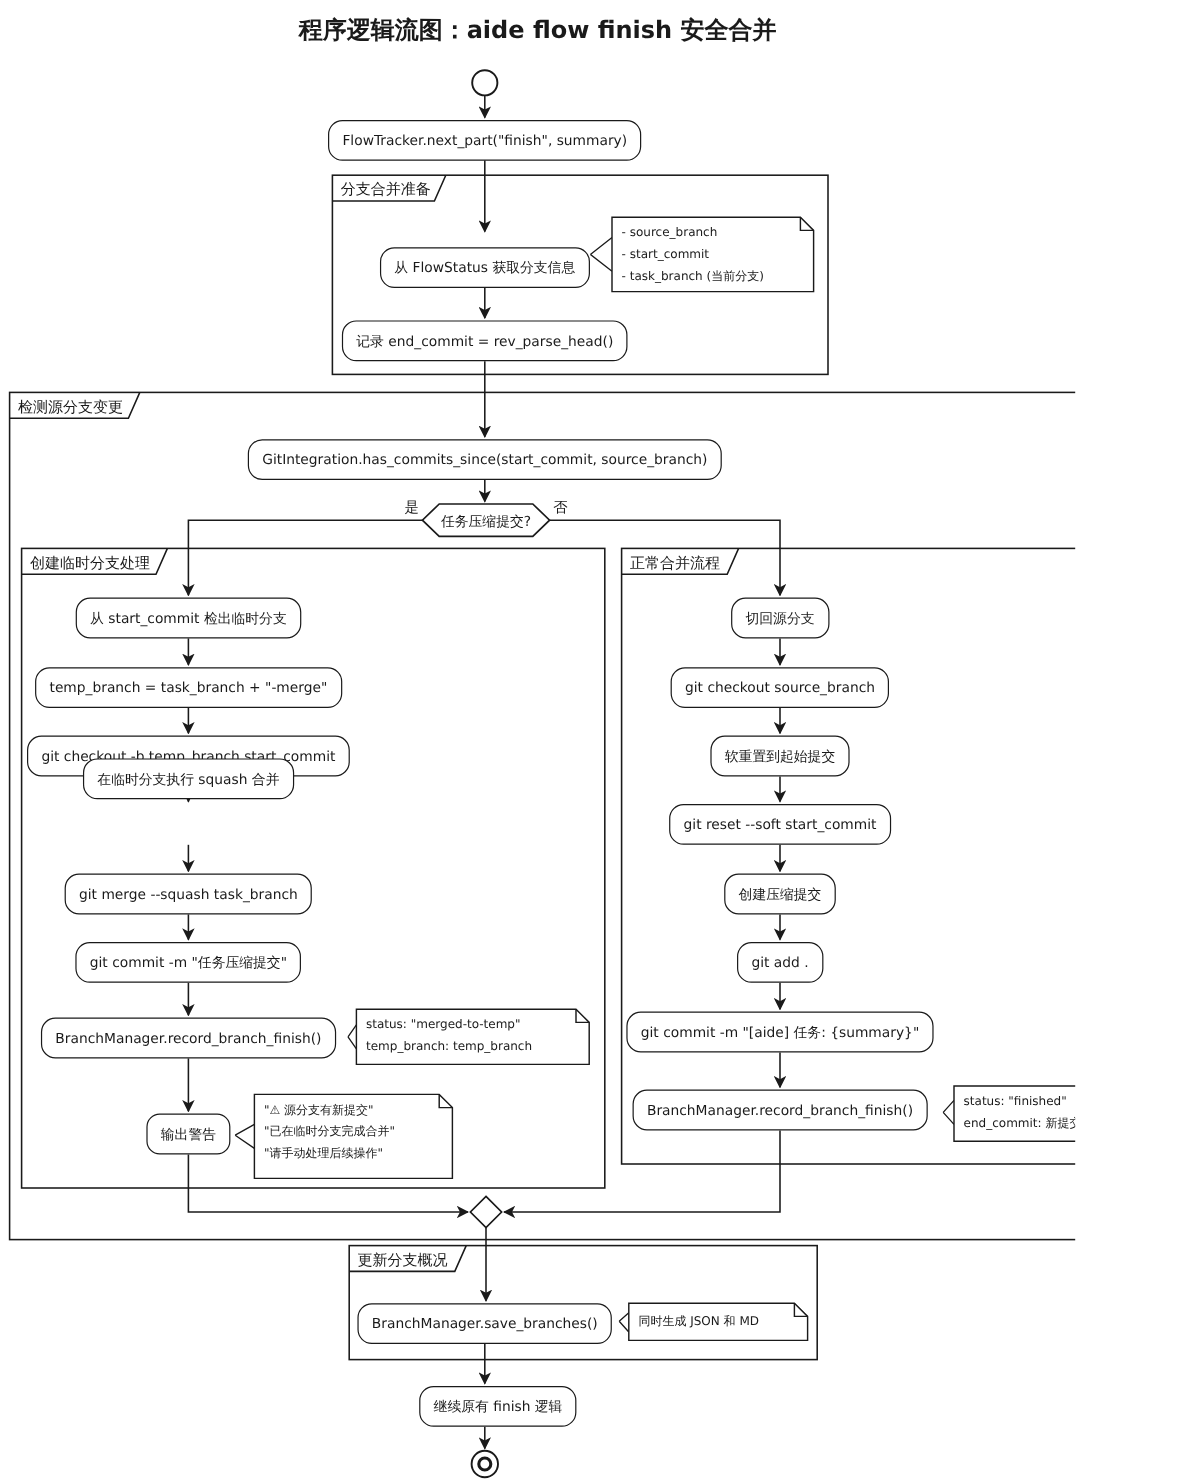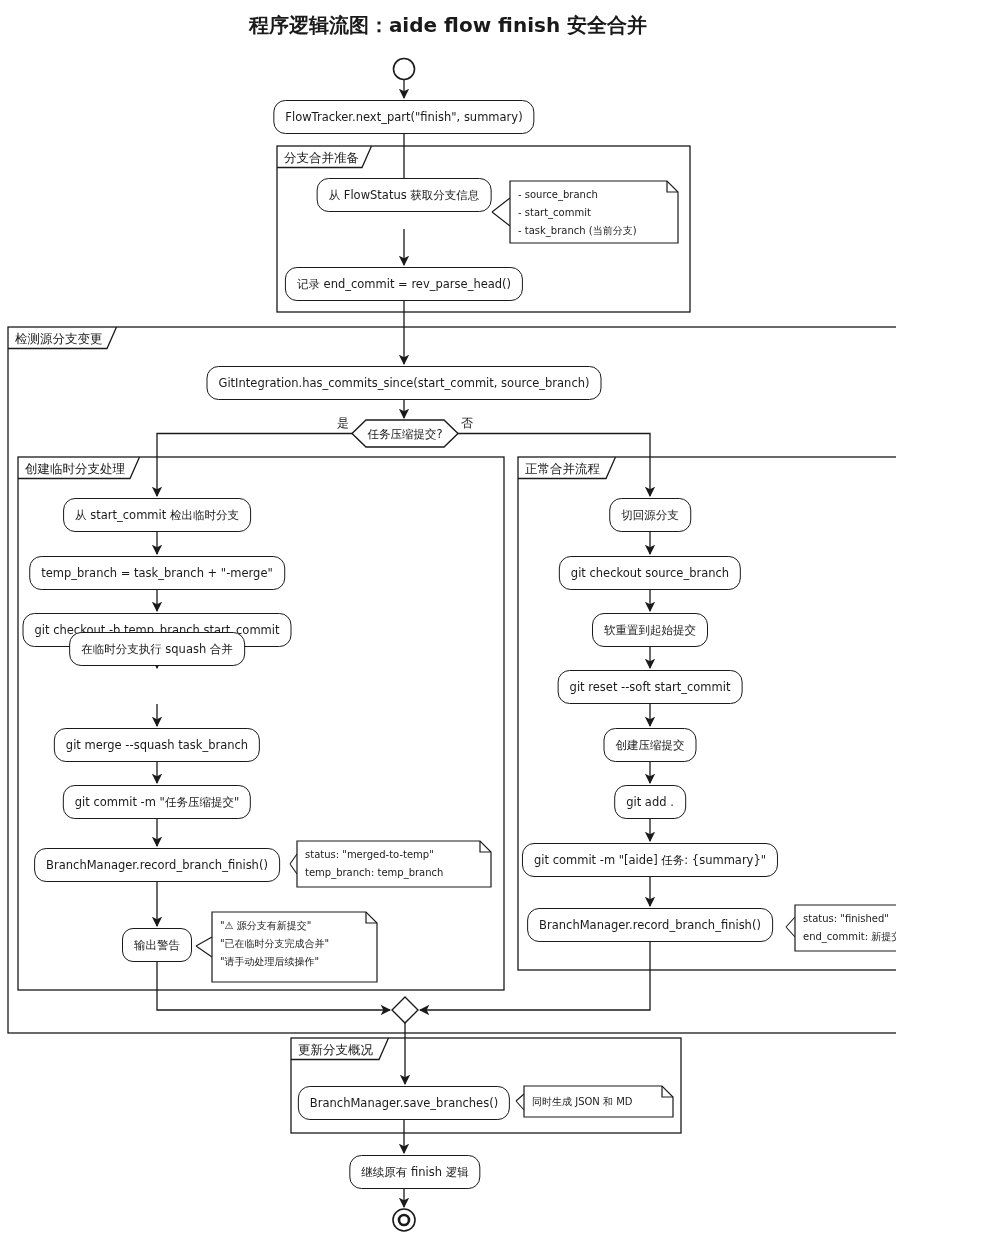--- a/index.html
+++ b/index.html
@@ -117,21 +117,21 @@
 
   <div class="title">程序逻辑流图：aide flow finish 安全合并</div>
 
   <div class="frame-label" style="left:284px; top:149px;">分支合并准备</div>
   <div class="frame-label" style="left:15px; top:330px;">检测源分支变更</div>
   <div class="frame-label" style="left:25px; top:460px;">创建临时分支处理</div>
   <div class="frame-label" style="left:525px; top:460px;">正常合并流程</div>
   <div class="frame-label" style="left:298px; top:1041px;">更新分支概况</div>
 
   <div class="act" style="left:404px; top:100px;">FlowTracker.next_part("finish", summary)</div>
-  <div class="act" style="left:404px; top:178px;">从 FlowStatus 获取分支信息</div>
+  <div class="act" style="left:404px; top:206px;">从 FlowStatus 获取分支信息</div>
   <div class="act" style="left:404px; top:267px;">记录 end_commit = rev_parse_head()</div>
   <div class="act" style="left:404px; top:366px;">GitIntegration.has_commits_since(start_commit, source_branch)</div>
 
   <div class="dq" style="left:405px; top:427px;">任务压缩提交?</div>
   <div class="dlabel" style="left:337px; top:415px;">是</div>
   <div class="dlabel" style="left:461px; top:415px;">否</div>
 
   <div class="act" style="left:157px; top:498px;">从 start_commit 检出临时分支</div>
   <div class="act" style="left:157px; top:556px;">temp_branch = task_branch + "-merge"</div>
   <div class="act" style="left:157px; top:613px;">git checkout -b temp_branch start_commit</div>

